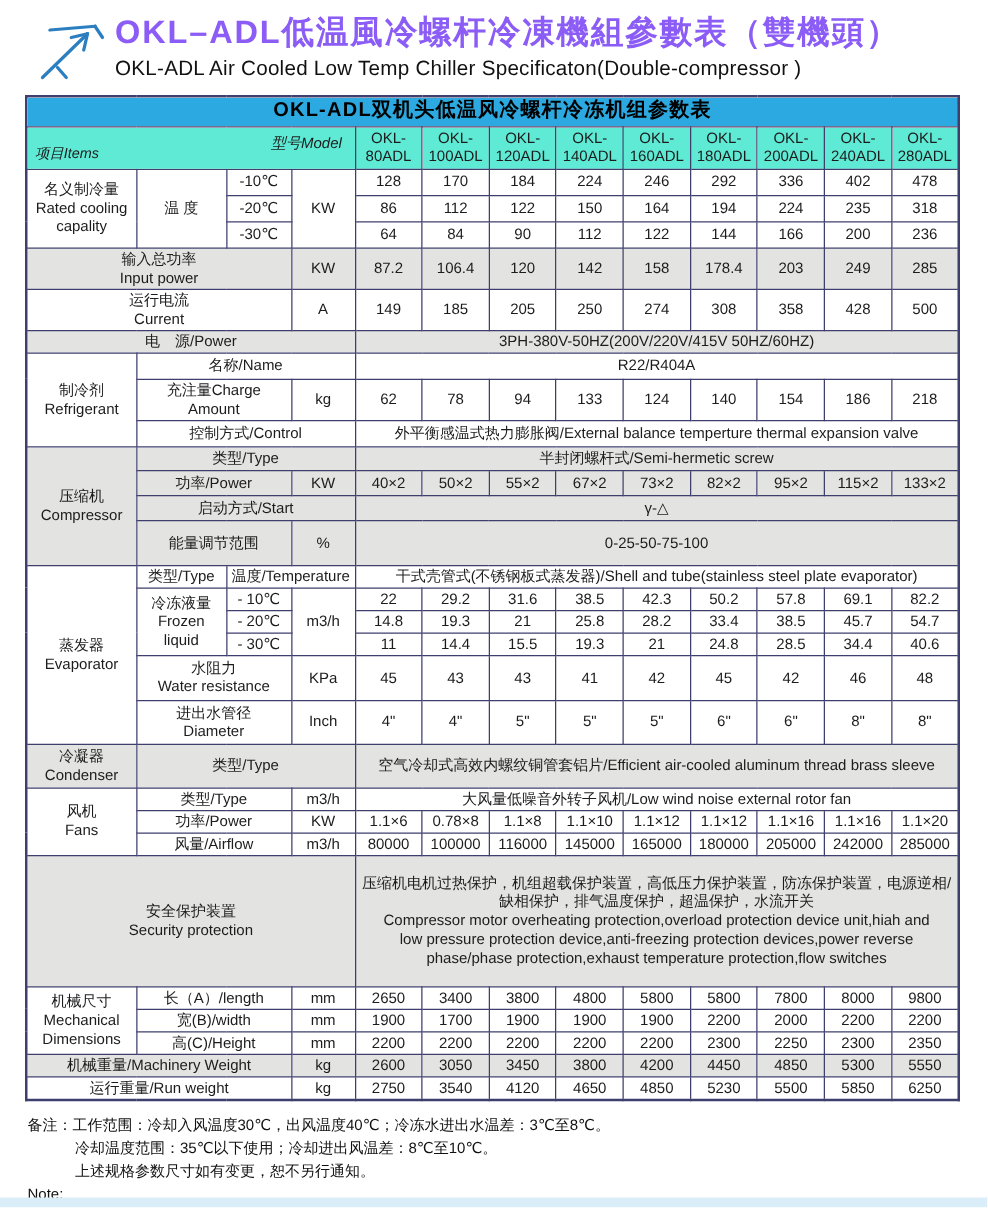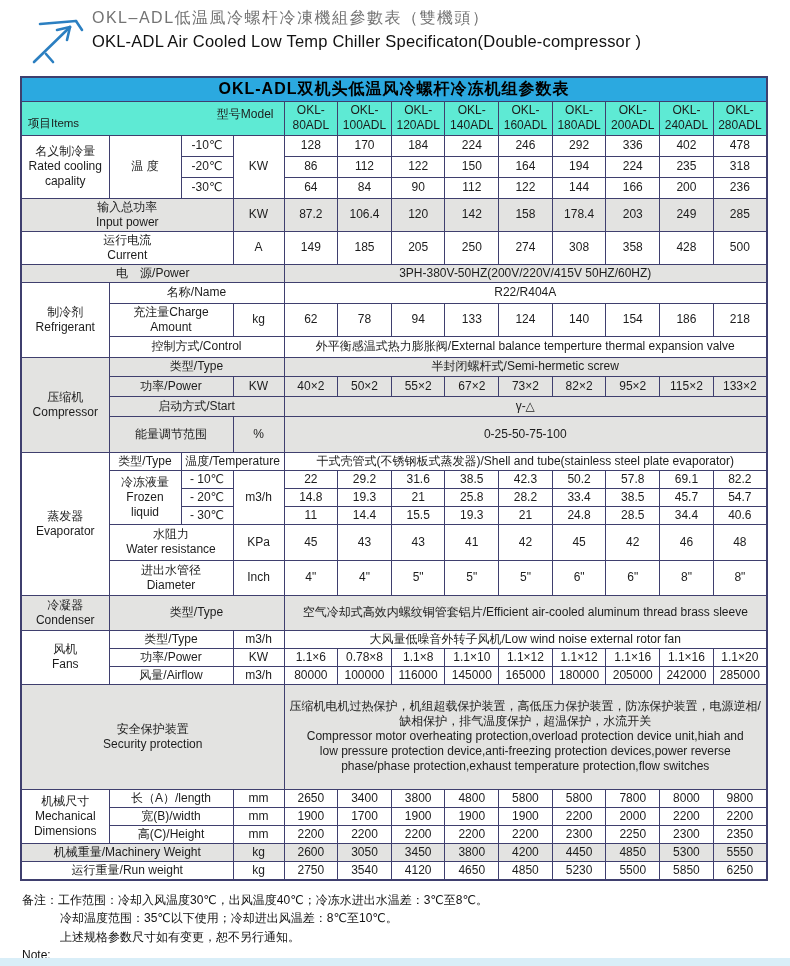--- a/index.html
+++ b/index.html
@@ -4,21 +4,21 @@
 <style>
   html,body { margin:0; padding:0; }
   body {
     width:790px; height:966px; background:#ffffff; position:relative;
     font-family:"Liberation Sans","DejaVu Sans",sans-serif; color:#1c1c1c;
     overflow:hidden;
   }
   .page-header { display:flex; align-items:flex-start; padding:8px 0 0 30px; }
   .logo { width:56px; height:52px; flex:none; margin-top:6px; }
   .titles { margin-left:6px; }
-  .title-zh { font-size:16px; font-weight:normal; letter-spacing:1.5px; color:#737373; }
+  .title-zh { font-size:26px; font-weight:bold; letter-spacing:1.5px; color:#8b5cf6; }
   .title-en { font-size:16.5px; color:#111; margin-top:3px; letter-spacing:0.2px; }
 
   table.spec {
     border-collapse:collapse; table-layout:fixed;
     width:748px; margin:10px 0 0 20px;
     border:2px solid #3f3f6e;
   }
   table.spec td {
     border:1px solid #3f3f6e; text-align:center; vertical-align:middle;
     padding:1px 2px; font-size:12px; line-height:1.25; color:#1c1c1c;
@@ -31,20 +31,21 @@
     background:#2ba9e0; color:#000000; font-weight:bold; font-size:16px;
     letter-spacing:1px; border-bottom:1px solid #3f3f6e;
   }
   tr.hdr td { background:#5eead4; font-size:12px; }
   td.corner {
     position:relative; padding:0 6px;
     background-color:#dedede;
     background-image:linear-gradient(to bottom right,
       transparent calc(50% - 0.8px), #3f3f6e calc(50% - 0.8px),
       #3f3f6e calc(50% + 0.8px), transparent calc(50% + 0.8px));
+    font-style:italic;
   }
   td.corner .ci { position:absolute; left:6px; bottom:4px; font-size:11.5px; }
   td.corner .cm { position:absolute; right:10px; top:5px; font-size:12px; }
   td.sec { text-align:left; padding:4px 8px; font-size:11.5px; line-height:1.5; }
   .notes { margin:10px 0 0 22px; font-size:12px; color:#111; }
   .notes div { line-height:1.55; }
   .notes .indent { padding-left:38px; }
   .bottom-strip {
     position:absolute; left:0; bottom:0; width:790px; height:8px;
     background:#d9eef8;

